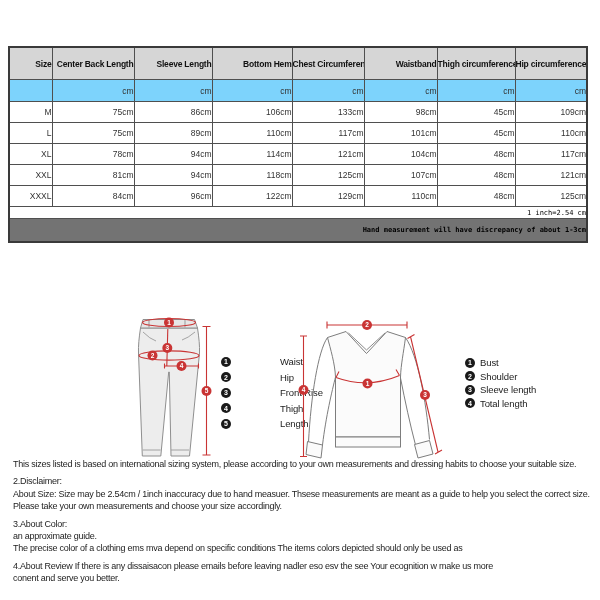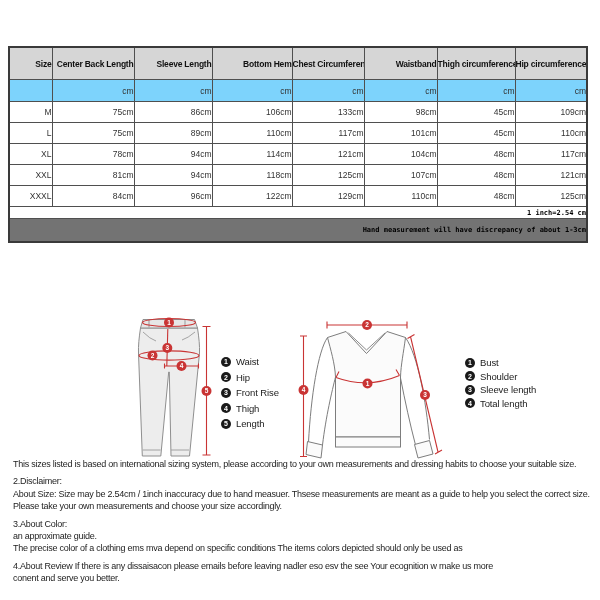--- a/index.html
+++ b/index.html
@@ -9,34 +9,34 @@
   
   .table-wrap{position:absolute;left:8px;top:46px;}
   table.size-chart{border-collapse:collapse;table-layout:fixed;width:578px;
        border:2px solid #3a3a3a;}
   .size-chart th,.size-chart td{border:1px solid #4f4f4f;text-align:right;
        vertical-align:middle;overflow:hidden;padding:0;}
   .size-chart th{background:#d6d6d6;font-size:8.5px;font-weight:bold;color:#111;
        letter-spacing:-0.2px;white-space:nowrap;height:31px;}
   .size-chart td.unit{background:#7dd3fc;font-size:8.5px;color:#333;height:21px;}
   .size-chart td.cell{font-size:8.5px;color:#333;height:20px;background:#fff;}
-  .size-chart tr.conv td{font-family:"DejaVu Sans Mono",monospace;font-weight:bold;
+  .size-chart tr.conv td{font-family:"DejaVu Sans Mono",monospace;font-weight:normal;
        font-size:7px;color:#000;height:11px;background:#fff;}
   .size-chart tr.mnote td{font-family:"DejaVu Sans Mono",monospace;font-weight:bold;
        font-size:7px;color:#000;height:22px;background:#737373;}
 
   
   .diagram{position:absolute;}
   #pants-svg{left:133px;top:306px;}
   #sweater-svg{left:296px;top:306px;}
   .legend{position:absolute;}
   #pants-legend{left:221px;top:354px;}
   #sweater-legend{left:465px;top:356px;}
   .legend-item{display:flex;align-items:center;}
-  #pants-legend .legend-item{height:15.5px;}
+  #pants-legend .legend-item{height:15.5px;gap:44px;}
   #sweater-legend .legend-item{height:13.5px;}
   .bullet{width:10px;height:10px;border-radius:50%;background:#1a1a1a;color:#fff;
        font-size:7px;font-weight:bold;display:flex;align-items:center;
        justify-content:center;margin-right:5px;flex:0 0 10px;}
   .legend-label{font-size:9.5px;color:#222;font-weight:500;letter-spacing:-0.1px;
        white-space:nowrap;}
 
   
   .notes{position:absolute;left:13px;top:458px;width:585px;color:#1d1d1d;}
   .note-sec{margin-bottom:5px;}

